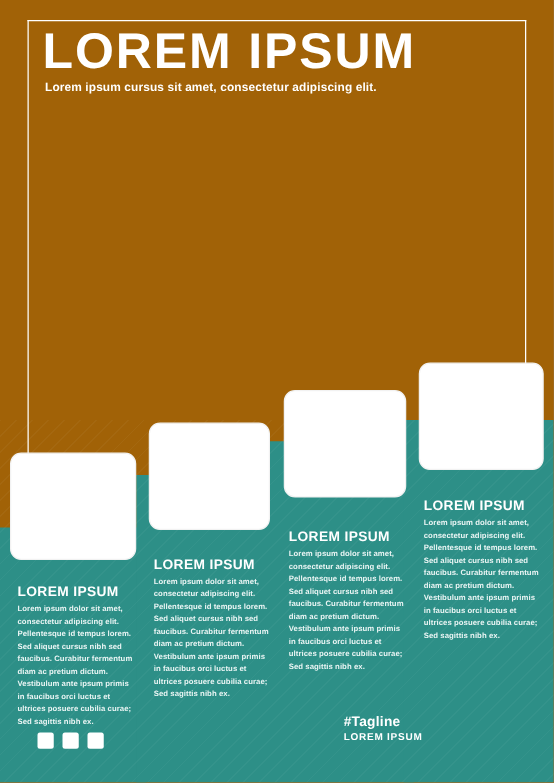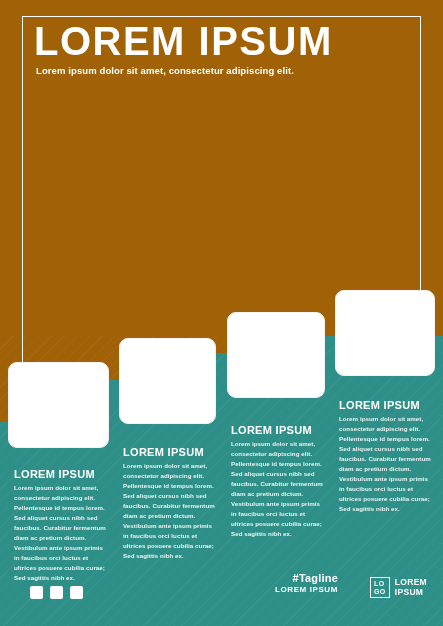--- a/index.html
+++ b/index.html
@@ -141,21 +141,21 @@
   .footer-dots .dot {
     width: 13px;
     height: 13px;
     background: #ffffff;
     border-radius: 2px;
   }
   .tagline {
     position: absolute;
     right: 105px;
     bottom: 32px;
-    text-align: right;
+    text-align: left;
     color: #ffffff;
   }
   .tagline .tag {
     font-size: 11px;
     font-weight: bold;
     letter-spacing: 0.2px;
   }
   .tagline .tagsub {
     font-size: 8px;
     font-weight: bold;
@@ -188,21 +188,21 @@
   }
 </style>
 </head>
 <body>
 
 <div class="poster">
 
   <div class="frame"></div>
 
   <div class="headline">LOREM IPSUM</div>
-  <div class="subhead">Lorem ipsum dolor sit amet, consectetur adipiscing elit.</div>
+  <div class="subhead">Lorem ipsum cursus sit amet, consectetur adipiscing elit.</div>
 
   <div class="teal-stair">
     <div class="stair-seg s1"></div>
     <div class="stair-seg s2"></div>
     <div class="stair-seg s3"></div>
     <div class="stair-seg s4"></div>
   </div>
   <div class="texture"></div>
 
   <div class="card" id="card1">
@@ -233,24 +233,14 @@
     <div class="dot"></div>
     <div class="dot"></div>
     <div class="dot"></div>
   </div>
 
   <div class="tagline">
     <div class="tag">#Tagline</div>
     <div class="tagsub">LOREM IPSUM</div>
   </div>
 
-  <div class="logo-block">
-    <div class="logo-mark">
-      <div>LO</div>
-      <div>GO</div>
-    </div>
-    <div class="logo-text">
-      <div>LOREM</div>
-      <div>IPSUM</div>
-    </div>
-  </div>
 
 </div>
 
 </body></html>

